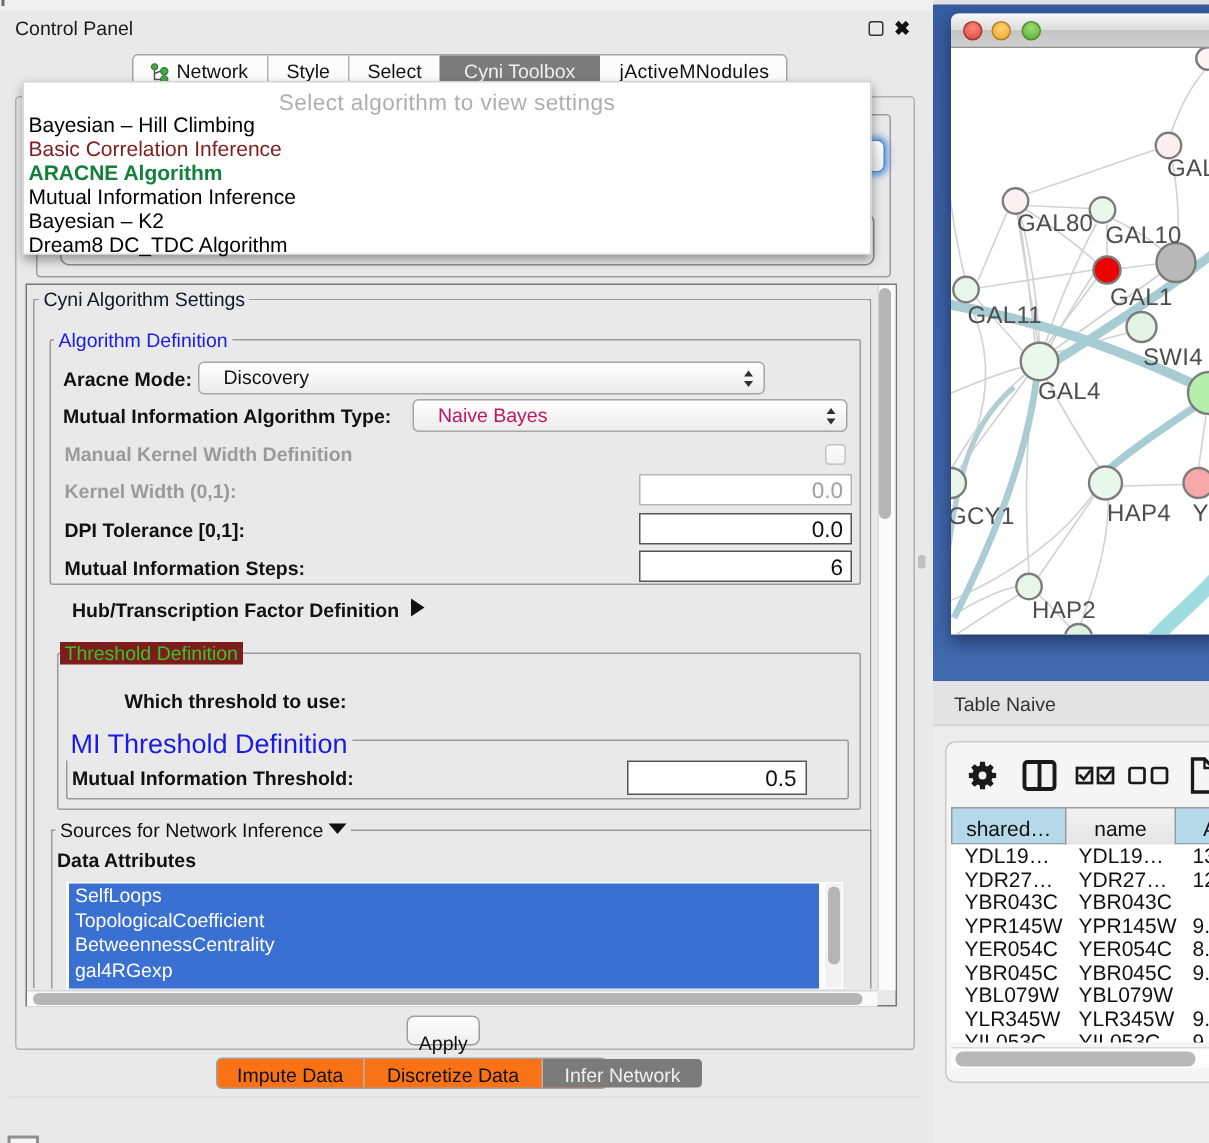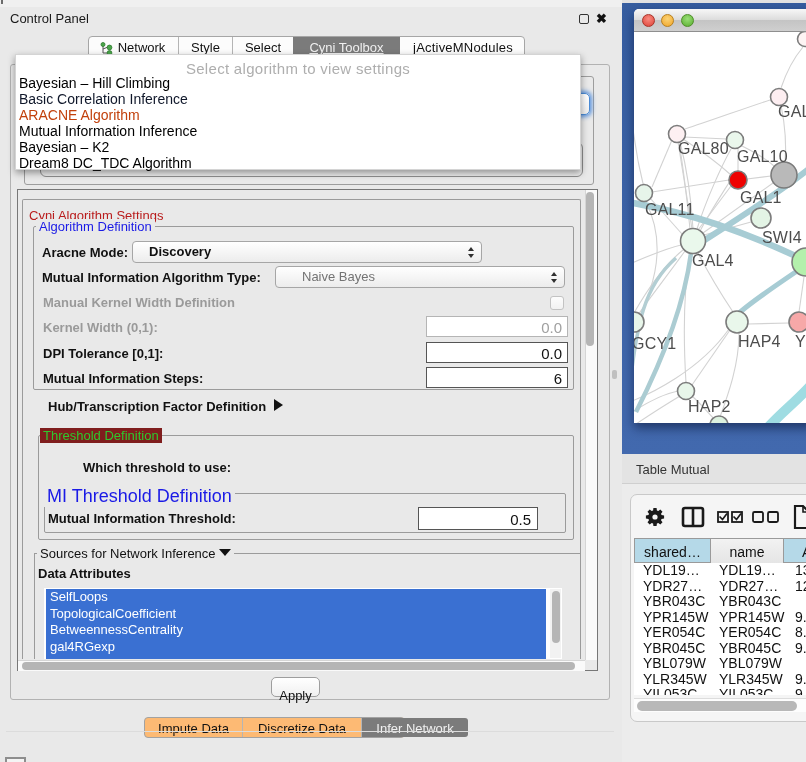--- a/index.html
+++ b/index.html
@@ -33,36 +33,36 @@
 
   <div class="abs" style="left:17px;top:189px;width:581px;height:482px;border:1px solid #777;background:#e9e9e9;"></div>
 
   <div class="abs" style="left:585px;top:190px;width:12px;height:470px;background:#fafafa;border-left:1px solid #d5d5d5;"></div>
   <div class="abs" style="left:586px;top:192px;width:8px;height:154px;background:#b5b5b5;border-radius:4px;"></div>
 
   <div class="abs" style="left:18px;top:660px;width:567px;height:11px;background:#fafafa;border-top:1px solid #d5d5d5;"></div>
   <div class="abs" style="left:22px;top:662px;width:553px;height:8px;background:#b5b5b5;border-radius:4px;"></div>
 
   <div class="abs" style="left:22px;top:199px;width:559px;height:460px;border:1px solid #9b9b9b;border-bottom:none;border-radius:2px 2px 0 0;"></div>
-  <div class="abs" style="left:26px;top:208px;background:#e9e9e9;padding:0 3px;font-size:13px;color:#b91c1c;text-align:right;">Cyni Algorithm Settings</div>
+  <div class="abs" style="left:26px;top:192px;background:#e9e9e9;padding:0 3px;font-size:13px;color:#0f172a;text-align:right;">Cyni Algorithm Settings</div>
 
   <div class="abs" style="left:33px;top:226px;width:541px;height:164px;border:1px solid #9b9b9b;border-radius:2px;"></div>
   <div class="abs" style="left:36px;top:219px;background:#e9e9e9;padding:0 3px;font-size:13px;color:#1a1ae6;">Algorithm Definition</div>
 
   <div class="abs" style="left:42px;top:245px;font-size:13px;font-weight:bold;color:#111;">Aracne Mode:</div>
-  <div class="abs combo" style="left:132px;top:241px;width:350px;height:22px;font-weight:bold;">
+  <div class="abs combo" style="left:132px;top:241px;width:378px;height:22px;">
     <div style="width:100%;height:100%;border:1px solid #a6a6a6;border-radius:4px;background:linear-gradient(#ffffff,#ececec);"></div>
     <div class="abs" style="left:17px;top:3px;font-size:13px;color:#111;">Discovery</div>
     <div class="abs arrows" style="right:7px;top:2px;"></div>
   </div>
 
   <div class="abs" style="left:42px;top:270px;font-size:13px;font-weight:bold;color:#111;">Mutual Information Algorithm Type:</div>
   <div class="abs combo" style="left:275px;top:266px;width:290px;height:22px;">
     <div style="width:100%;height:100%;border:1px solid #a6a6a6;border-radius:4px;background:linear-gradient(#ffffff,#ececec);"></div>
-    <div class="abs" style="left:27px;top:3px;font-size:13px;color:#737373;">Naive Bayes</div>
+    <div class="abs" style="left:17px;top:3px;font-size:13px;color:#be185d;">Naive Bayes</div>
     <div class="abs arrows" style="right:7px;top:2px;"></div>
   </div>
 
   <div class="abs" style="left:43px;top:295px;font-size:13px;font-weight:bold;color:#9a9a9a;">Manual Kernel Width Definition</div>
   <div class="abs" style="left:550px;top:296px;width:14px;height:14px;border:1px solid #c3c3c3;border-radius:3px;background:linear-gradient(#fdfdfd,#f2f2f2);"></div>
 
   <div class="abs" style="left:43px;top:320px;font-size:13px;font-weight:bold;color:#9a9a9a;">Kernel Width (0,1):</div>
   <div class="abs" style="left:426px;top:316px;width:142px;height:21px;border:1px solid #b5b5b5;background:#fff;font-size:15px;color:#a0a0a0;text-align:right;padding:2px 5px 0 0;">0.0</div>
 
   <div class="abs" style="left:43px;top:346px;font-size:13px;font-weight:bold;color:#111;">DPI Tolerance [0,1]:</div>
@@ -90,51 +90,51 @@
   <div class="abs" style="left:38px;top:566px;font-size:13px;font-weight:bold;color:#111;">Data Attributes</div>
 
   <div class="abs" style="left:44px;top:588px;width:518px;height:71px;background:#fff;overflow:hidden;">
     <div style="position:absolute;left:2px;top:1px;width:500px;height:120px;background:#3a70d2;color:#fff;font-size:13px;line-height:16.5px;padding-left:4px;">SelfLoops<br>TopologicalCoefficient<br>BetweennessCentrality<br>gal4RGexp</div>
     <div style="position:absolute;right:1px;top:1px;width:11px;height:69px;background:#f2f2f2;"></div>
     <div style="position:absolute;right:2px;top:3px;width:8px;height:52px;background:#b5b5b5;border-radius:4px;"></div>
   </div>
 
   <div class="abs" style="left:271px;top:677px;width:49px;height:20px;border:1px solid #9e9e9e;border-radius:5px;background:linear-gradient(#ffffff,#f0f0f0);font-size:13px;color:#111;text-align:center;padding-top:10px;">Apply</div>
 
-  <div class="abs" style="left:144px;top:705px;width:261px;height:21px;border:1px solid #a2a2a2;border-radius:4px;background:#fdba74;font-size:13px;color:#111;margin-top:12px;">
+  <div class="abs" style="left:144px;top:705px;width:261px;height:21px;border:1px solid #a2a2a2;border-radius:4px;background:#f97316;font-size:13px;color:#111;">
     <div class="abs" style="left:0;top:0;width:98px;height:100%;text-align:center;padding-top:3px;border-right:1px solid #b5b5b5;">Impute Data</div>
     <div class="abs" style="left:98px;top:0;width:119px;height:100%;text-align:center;padding-top:3px;border-right:1px solid #b5b5b5;">Discretize Data</div>
     <div class="abs" style="left:217px;top:0;width:106px;height:100%;text-align:center;padding-top:3px;background:#7b7b7b;color:#f0f0f0;border-radius:0 3px 3px 0;">Infer Network</div>
   </div>
 
   <div class="abs" style="left:6px;top:731px;width:608px;height:1px;background:#dcdcdc;"></div>
 
   <div class="abs" style="left:612px;top:370px;width:5px;height:9px;background:#c0c0c0;border-radius:2px;"></div>
 
   <div class="abs" style="left:5px;top:757px;width:21px;height:10px;border:2px solid #8e8e8e;background:#f4f4f4;"></div>
 
   <div class="abs" style="left:88px;top:36px;width:437px;height:23px;border:1px solid #a6a6a6;border-radius:4px;background:#fcfcfc;font-size:13px;color:#111;">
     <div class="abs" style="left:0;top:0;width:90px;height:100%;text-align:center;padding:3px 0 0 16px;border-right:1px solid #b5b5b5;">Network</div>
     <div class="abs" style="left:90px;top:0;width:54px;height:100%;text-align:center;padding-top:3px;border-right:1px solid #b5b5b5;">Style</div>
     <div class="abs" style="left:144px;top:0;width:60px;height:100%;text-align:center;padding-top:3px;">Select</div>
-    <div class="abs" style="left:204px;top:0;width:107px;height:100%;text-align:center;padding-top:3px;background:#7b7b7b;color:#f0f0f0;text-decoration:underline;">Cyni Toolbox</div>
+    <div class="abs" style="left:204px;top:0;width:107px;height:100%;text-align:center;padding-top:3px;background:#7b7b7b;color:#f0f0f0;">Cyni Toolbox</div>
     <div class="abs" style="left:311px;top:0;width:126px;height:100%;text-align:center;padding-top:3px;letter-spacing:0.2px;">jActiveMNodules</div>
     <svg class="abs" style="left:11px;top:4px;" width="15" height="16" viewBox="0 0 15 16">
       <path d="M3 4 L3 12 L9 12 M3 8 L8 6" stroke="#555" stroke-width="1" fill="none"></path>
       <circle cx="3" cy="3.5" r="2" fill="#4aa64a" stroke="#2c7a2c" stroke-width=".8"></circle>
       <circle cx="9.5" cy="6.5" r="2.4" fill="#4aa64a" stroke="#2c7a2c" stroke-width=".8"></circle>
       <circle cx="9.5" cy="12" r="2.4" fill="#4aa64a" stroke="#2c7a2c" stroke-width=".8"></circle>
     </svg>
   </div>
 
   <div class="abs" style="left:15px;top:54px;width:566px;height:116px;background:#fff;border:1px solid #d4d4d4;box-shadow:0 3px 7px rgba(0,0,0,.38);font-size:14px;">
     <div style="height:20px;text-align:center;color:#aeaeae;padding-top:5px;font-size:15px;letter-spacing:0.3px;">Select algorithm to view settings</div>
     <div style="height:16px;padding:0 0 0 3px;color:#000;">Bayesian – Hill Climbing</div>
-    <div style="height:16px;padding:0 0 0 3px;color:#0f172a;">Basic Correlation Inference</div>
-    <div style="height:16px;padding:0 0 0 3px;color:#c2410c;font-weight:normal;">ARACNE Algorithm</div>
+    <div style="height:16px;padding:0 0 0 3px;color:#7f1d1d;">Basic Correlation Inference</div>
+    <div style="height:16px;padding:0 0 0 3px;color:#15803d;font-weight:bold;">ARACNE Algorithm</div>
     <div style="height:16px;padding:0 0 0 3px;color:#000;">Mutual Information Inference</div>
     <div style="height:16px;padding:0 0 0 3px;color:#000;">Bayesian – K2</div>
     <div style="height:16px;padding:0 0 0 3px;color:#000;">Dream8 DC_TDC Algorithm</div>
   </div>
 
   <div class="abs" style="left:622px;top:0;width:184px;height:454px;background:linear-gradient(#365da0,#4269ae);border-radius:4px 0 0 0;"></div>
   <div class="abs" style="left:622px;top:0;width:184px;height:3px;background:#e3e3e3;"></div>
 
   <div class="abs" style="left:634px;top:9px;width:180px;height:414px;border-radius:5px 5px 0 0;box-shadow:0 5px 11px rgba(5,15,45,.55);background:#fff;overflow:hidden;">
     <div class="abs" style="left:0;top:0;width:100%;height:23px;background:linear-gradient(#f7f7f7 0%,#dcdcdc 50%,#c4c4c4 51%,#cfcfcf 100%);border-bottom:1px solid #8f8f8f;"></div>
@@ -221,21 +221,21 @@
         <text x="632" y="349">GCY1</text>
         <text x="738" y="347">HAP4</text>
         <text x="795" y="347">YE</text>
         <text x="688" y="412">HAP2</text>
       </g>
     </svg>
   </div>
 
   <div class="abs" style="left:622px;top:454px;width:184px;height:308px;background:#ececec;"></div>
   <div class="abs" style="left:622px;top:454px;width:184px;height:30px;background:#e3e3e3;border-bottom:1px solid #cfcfcf;"></div>
-  <div class="abs" style="left:636px;top:462px;font-size:13px;color:#333;">Table Mutual</div>
+  <div class="abs" style="left:636px;top:462px;font-size:13px;color:#333;">Table Naive</div>
 
   <div class="abs" style="left:630px;top:494px;width:200px;height:228px;background:#f5f5f5;border:1px solid #c9c9c9;border-radius:7px;"></div>
 
   <svg class="abs" style="left:640px;top:502px;" width="166" height="32" viewBox="0 0 166 32">
     <g>
       <path d="M21.5 13.1 L24.1 13.4 L24.1 16.6 L21.5 16.9 L21.0 18.3 L22.5 20.3 L20.3 22.5 L18.3 21.0 L16.9 21.5 L16.6 24.1 L13.4 24.1 L13.1 21.5 L11.7 21.0 L9.7 22.5 L7.5 20.3 L9.0 18.3 L8.5 16.9 L5.9 16.6 L5.9 13.4 L8.5 13.1 L9.0 11.7 L7.5 9.7 L9.7 7.5 L11.7 9.0 L13.1 8.5 L13.4 5.9 L16.6 5.9 L16.9 8.5 L18.3 9.0 L20.3 7.5 L22.5 9.7 L21.0 11.7 Z" fill="#1a1a1a"></path>
       <circle cx="15" cy="15" r="2.6" fill="#f5f5f5"></circle>
     </g>
     <g fill="none" stroke="#1a1a1a">
       <rect x="43" y="6" width="20" height="18" rx="2" stroke-width="2.6"></rect>

